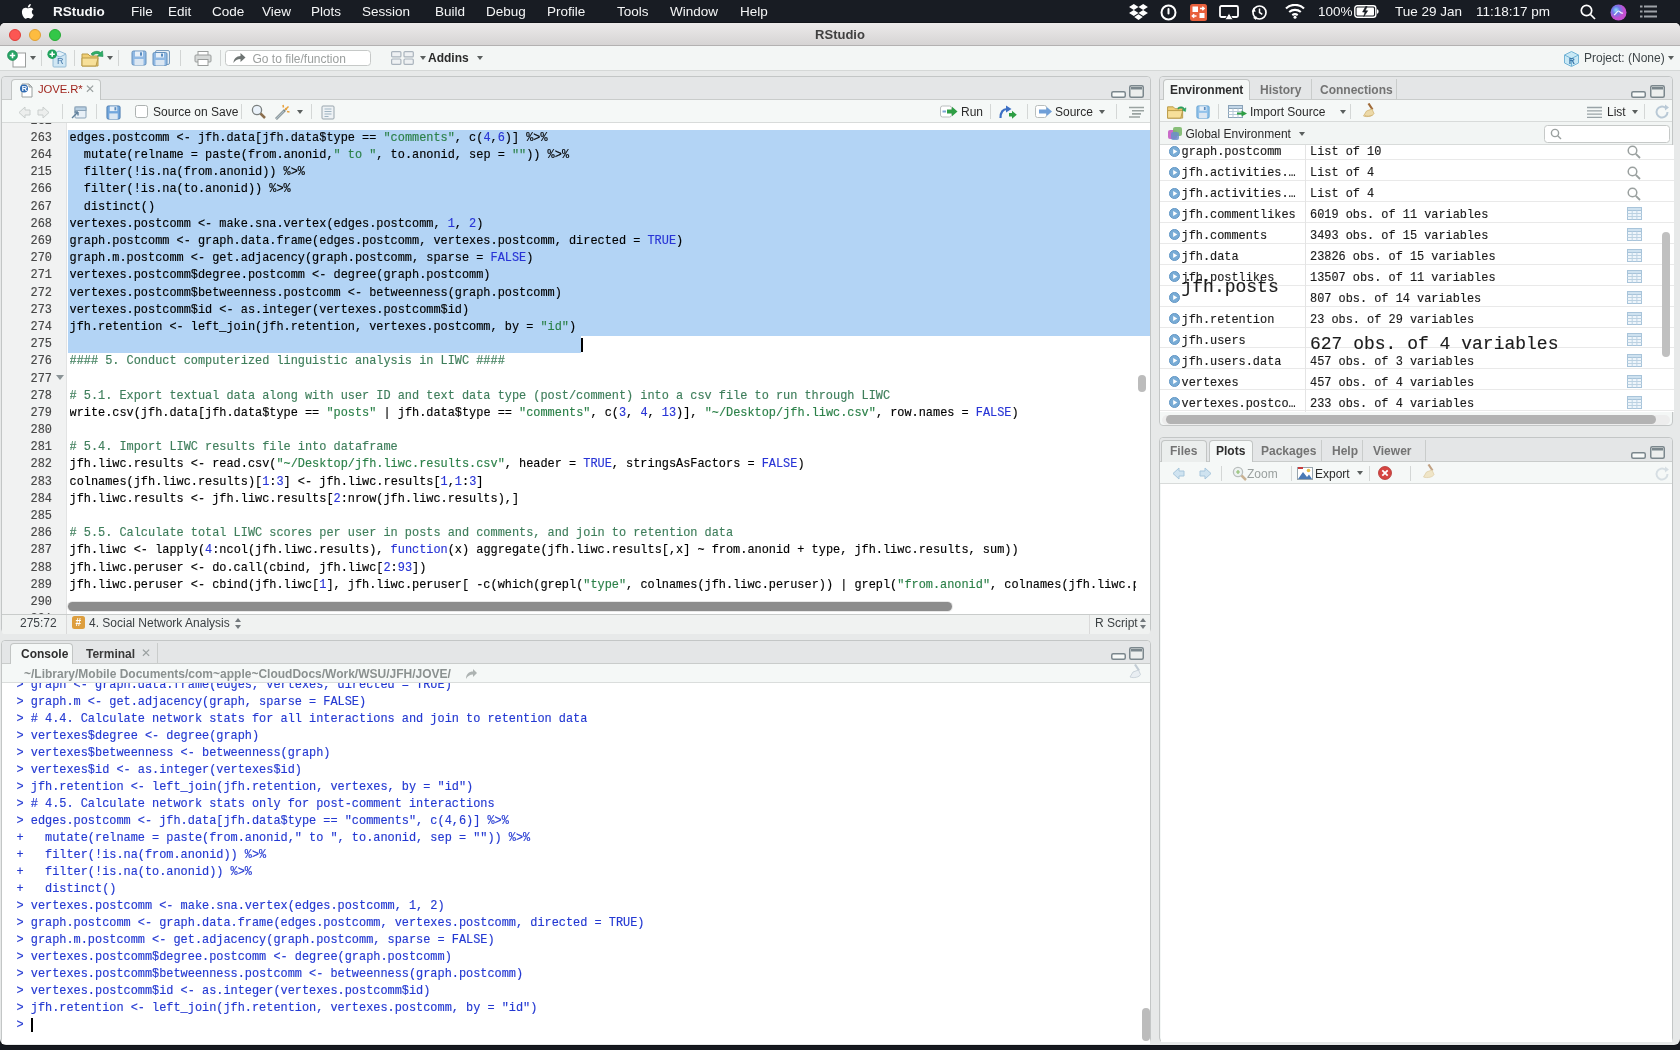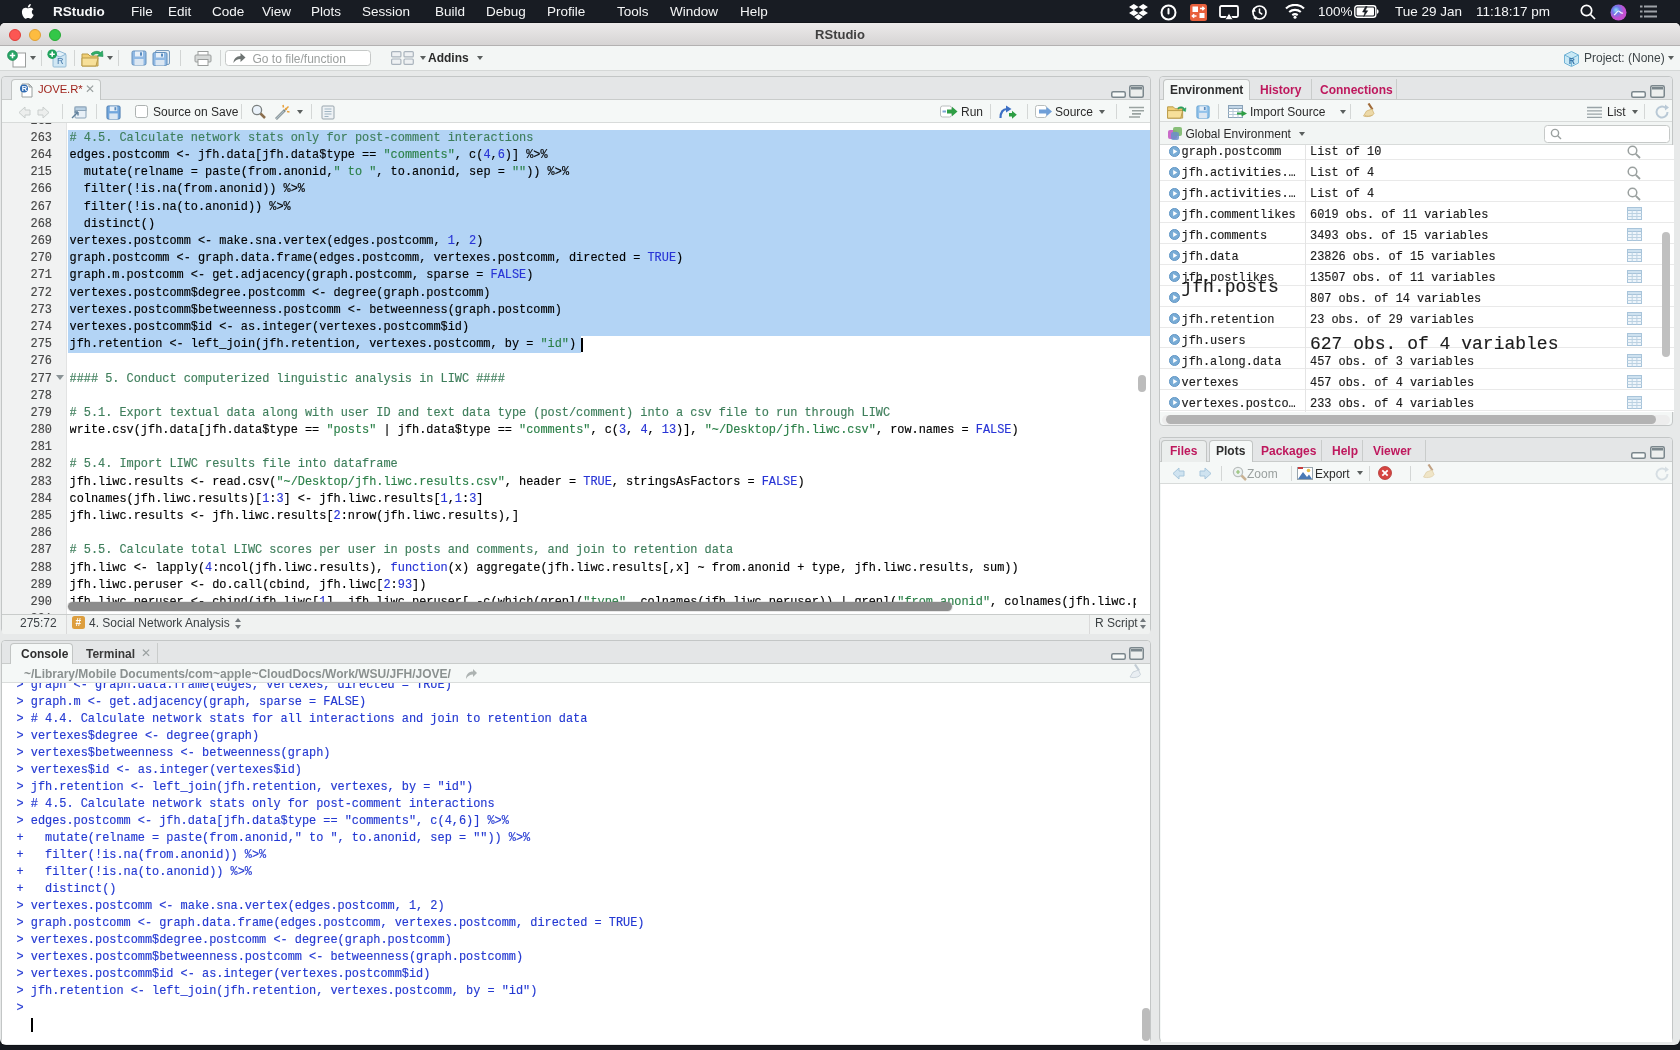--- a/index.html
+++ b/index.html
@@ -8,21 +8,21 @@
 #menubar{position:absolute;left:0;top:0;width:1680px;height:23px;background:#181c23;color:#f5f6f7;font-size:13.5px}
 #menubar .mi{position:absolute;top:3.5px;white-space:nowrap}
 #window{position:absolute;left:0;top:23px;width:1680px;height:1021.5px;background:#e7e9e9;border-radius:5px 5px 6px 6px;box-shadow:0 0 0 1px rgba(0,0,0,.25)}
 #titlebar{position:absolute;left:0;top:0;width:1680px;height:23px;background:linear-gradient(#eceaea,#d6d4d4);border-radius:5px 5px 0 0;border-bottom:1px solid #b3b1b1}
 .tl{position:absolute;top:5.5px;width:12px;height:12px;border-radius:50%}
 #toolbar{position:absolute;left:0;top:23px;width:1680px;height:24.5px;background:#f3f6f5;border-bottom:1px solid #d5d8d7}
 .pane{position:absolute;background:#f4f7f6;border:1px solid #c3c6c6;border-radius:4px}
 .tabstrip{position:absolute;left:0;top:0;width:100%;background:#e4e6e7;border-bottom:1px solid #c9cccb;border-radius:4px 4px 0 0}
 .tab{position:absolute;background:#f5f8f7;border:1px solid #c2c5c4;border-bottom:none;border-radius:4px 4px 0 0}
 .tabtxt{font-size:12px;color:#2e2e2e;font-weight:700;white-space:nowrap}
-.tabtxt2{font-size:12px;color:#be185d;font-weight:700;white-space:nowrap}
+.tabtxt2{font-size:12px;color:#737373;font-weight:700;white-space:nowrap}
 .sep{position:absolute;width:1px;background:#d8dbda}
 .icontxt{font-size:12px;color:#2b2b2b;white-space:nowrap}
 .caret{display:inline-block;width:0;height:0;border-left:3.5px solid transparent;border-right:3.5px solid transparent;border-top:4px solid #5a5f5e}
 .ln{height:17.19px;line-height:17.19px;white-space:pre}
 .c{color:#3e7e5b}.s{color:#2c8049}.n{color:#2834d6}.k{color:#2834d6}
 .erow{position:absolute;left:0;width:100%;border-bottom:1px solid #e9e9e9;background:#fff}
 </style></head><body>
 <div id="menubar">
 <svg class="abs" style="left:21px;top:4px" width="13" height="15" viewBox="0 0 13 15">
       <path fill="#fff" d="M10.8 7.9c0-1.8 1.5-2.7 1.6-2.75-.9-1.3-2.2-1.45-2.7-1.5-1.1-.1-2.2.65-2.8.65-.6 0-1.5-.63-2.4-.6-1.2 0-2.4.7-3 1.8-1.3 2.2-.3 5.5.9 7.3.6.9 1.3 1.9 2.3 1.85.9 0 1.3-.6 2.4-.6 1.1 0 1.4.6 2.4.6s1.6-.9 2.2-1.8c.7-1 1-2 1-2.05-.05-.03-1.9-.75-1.9-2.9zM9 2.4c.5-.6.8-1.4.75-2.3-.7.03-1.6.5-2.1 1.1-.5.5-.9 1.4-.8 2.2.8.07 1.6-.4 2.15-1z"></path>
@@ -295,21 +295,20 @@
           <div class="ln">287</div>
           <div class="ln">288</div>
           <div class="ln">289</div>
           <div class="ln">290</div>
           <div class="ln">291</div>
         </div>
 <div class="abs" style="left:54px;top:252px;width:0;height:0;border-left:4px solid transparent;border-right:4px solid transparent;border-top:5px solid #8a9396"></div>
 <div class="abs" style="left:67.5px;top:-9.8px;width:1066px;height:520px;overflow:hidden">
           <div class="mono" style="font-size:11.9px;color:#000">
             <div class="ln">&nbsp;</div>
-            <div class="ln"><span class="c"># 4.5. Calculate network stats only for post-comment interactions</span></div>
             <div class="ln">edges.postcomm &lt;- jfh.data[jfh.data$type == <span class="s">"comments"</span>, c(<span class="n">4</span>,<span class="n">6</span>)] %&gt;%</div>
             <div class="ln">  mutate(relname = paste(from.anonid,<span class="s">" to "</span>, to.anonid, sep = <span class="s">""</span>)) %&gt;%</div>
             <div class="ln">  filter(!is.na(from.anonid)) %&gt;%</div>
             <div class="ln">  filter(!is.na(to.anonid)) %&gt;%</div>
             <div class="ln">  distinct()</div>
             <div class="ln">vertexes.postcomm &lt;- make.sna.vertex(edges.postcomm, <span class="n">1</span>, <span class="n">2</span>)</div>
             <div class="ln">graph.postcomm &lt;- graph.data.frame(edges.postcomm, vertexes.postcomm, directed = <span class="k">TRUE</span>)</div>
             <div class="ln">graph.m.postcomm &lt;- get.adjacency(graph.postcomm, sparse = <span class="k">FALSE</span>)</div>
             <div class="ln">vertexes.postcomm$degree.postcomm &lt;- degree(graph.postcomm)</div>
             <div class="ln">vertexes.postcomm$betweenness.postcomm &lt;- betweenness(graph.postcomm)</div>
@@ -385,20 +384,21 @@
           <div style="height:17px;line-height:17px;white-space:pre">&gt; vertexes$id &lt;- as.integer(vertexes$id)</div>
           <div style="height:17px;line-height:17px;white-space:pre">&gt; jfh.retention &lt;- left_join(jfh.retention, vertexes, by = "id")</div>
           <div style="height:17px;line-height:17px;white-space:pre">&gt; # 4.5. Calculate network stats only for post-comment interactions</div>
           <div style="height:17px;line-height:17px;white-space:pre">&gt; edges.postcomm &lt;- jfh.data[jfh.data$type == "comments", c(4,6)] %&gt;%</div>
           <div style="height:17px;line-height:17px;white-space:pre">+   mutate(relname = paste(from.anonid," to ", to.anonid, sep = "")) %&gt;%</div>
           <div style="height:17px;line-height:17px;white-space:pre">+   filter(!is.na(from.anonid)) %&gt;%</div>
           <div style="height:17px;line-height:17px;white-space:pre">+   filter(!is.na(to.anonid)) %&gt;%</div>
           <div style="height:17px;line-height:17px;white-space:pre">+   distinct()</div>
           <div style="height:17px;line-height:17px;white-space:pre">&gt; vertexes.postcomm &lt;- make.sna.vertex(edges.postcomm, 1, 2)</div>
           <div style="height:17px;line-height:17px;white-space:pre">&gt; graph.postcomm &lt;- graph.data.frame(edges.postcomm, vertexes.postcomm, directed = TRUE)</div>
+          <div style="height:17px;line-height:17px;white-space:pre">&gt; graph.m.postcomm &lt;- get.adjacency(graph.postcomm, sparse = FALSE)</div>
           <div style="height:17px;line-height:17px;white-space:pre">&gt; vertexes.postcomm$degree.postcomm &lt;- degree(graph.postcomm)</div>
           <div style="height:17px;line-height:17px;white-space:pre">&gt; vertexes.postcomm$betweenness.postcomm &lt;- betweenness(graph.postcomm)</div>
           <div style="height:17px;line-height:17px;white-space:pre">&gt; vertexes.postcomm$id &lt;- as.integer(vertexes.postcomm$id)</div>
           <div style="height:17px;line-height:17px;white-space:pre">&gt; jfh.retention &lt;- left_join(jfh.retention, vertexes.postcomm, by = "id")</div>
           <div style="height:17px;line-height:17px;white-space:pre">&gt;</div>
         </div>
 <div class="abs" style="left:29px;top:335px;width:1.5px;height:14px;background:#000"></div>
 </div>
 <div class="abs" style="left:1139.5px;top:367.5px;width:8px;height:33px;background:#bcbcbc;border-radius:4px"></div>
 </div>
@@ -595,21 +595,21 @@
           <rect x="0.5" y="0.5" width="14" height="12" fill="#eef5fb" stroke="#a8c4da"></rect>
           <rect x="0.5" y="0.5" width="14" height="3" fill="#cfe2f0" stroke="#a8c4da"></rect>
           <path d="M0.5 6.5h14M0.5 9.5h14M5.2 3.5v9M9.9 3.5v9" stroke="#bcd2e2" stroke-width="1"></path>
         </svg>
 <div class="erow" style="top:203.49999999999997px;height:20.95px"></div>
 <svg class="abs" style="left:8.5px;top:210.09999999999997px" width="11" height="11" viewBox="0 0 12 12">
           <circle cx="6" cy="6" r="5.5" fill="#79acd6"></circle>
           <circle cx="6" cy="6" r="5.5" fill="none" stroke="#5b92c2" stroke-width="1"></circle>
           <path d="M4.6 3.2 9 6 4.6 8.8z" fill="#fff"></path>
         </svg>
-<div class="abs mono" style="left:21.5px;top:209.69999999999996px;font-size:11.9px;color:#1b1b1b;white-space:pre">jfh.along.data</div>
+<div class="abs mono" style="left:21.5px;top:209.69999999999996px;font-size:11.9px;color:#1b1b1b;white-space:pre">jfh.users.data</div>
 <div class="abs mono" style="left:150px;top:209.69999999999996px;font-size:11.9px;color:#1b1b1b;white-space:pre">457 obs. of 3 variables</div>
 <svg class="abs" style="left:467px;top:209.09999999999997px" width="15" height="13" viewBox="0 0 15 13">
           <rect x="0.5" y="0.5" width="14" height="12" fill="#eef5fb" stroke="#a8c4da"></rect>
           <rect x="0.5" y="0.5" width="14" height="3" fill="#cfe2f0" stroke="#a8c4da"></rect>
           <path d="M0.5 6.5h14M0.5 9.5h14M5.2 3.5v9M9.9 3.5v9" stroke="#bcd2e2" stroke-width="1"></path>
         </svg>
 <div class="erow" style="top:224.44999999999996px;height:20.95px"></div>
 <svg class="abs" style="left:8.5px;top:231.04999999999995px" width="11" height="11" viewBox="0 0 12 12">
           <circle cx="6" cy="6" r="5.5" fill="#79acd6"></circle>
           <circle cx="6" cy="6" r="5.5" fill="none" stroke="#5b92c2" stroke-width="1"></circle>

